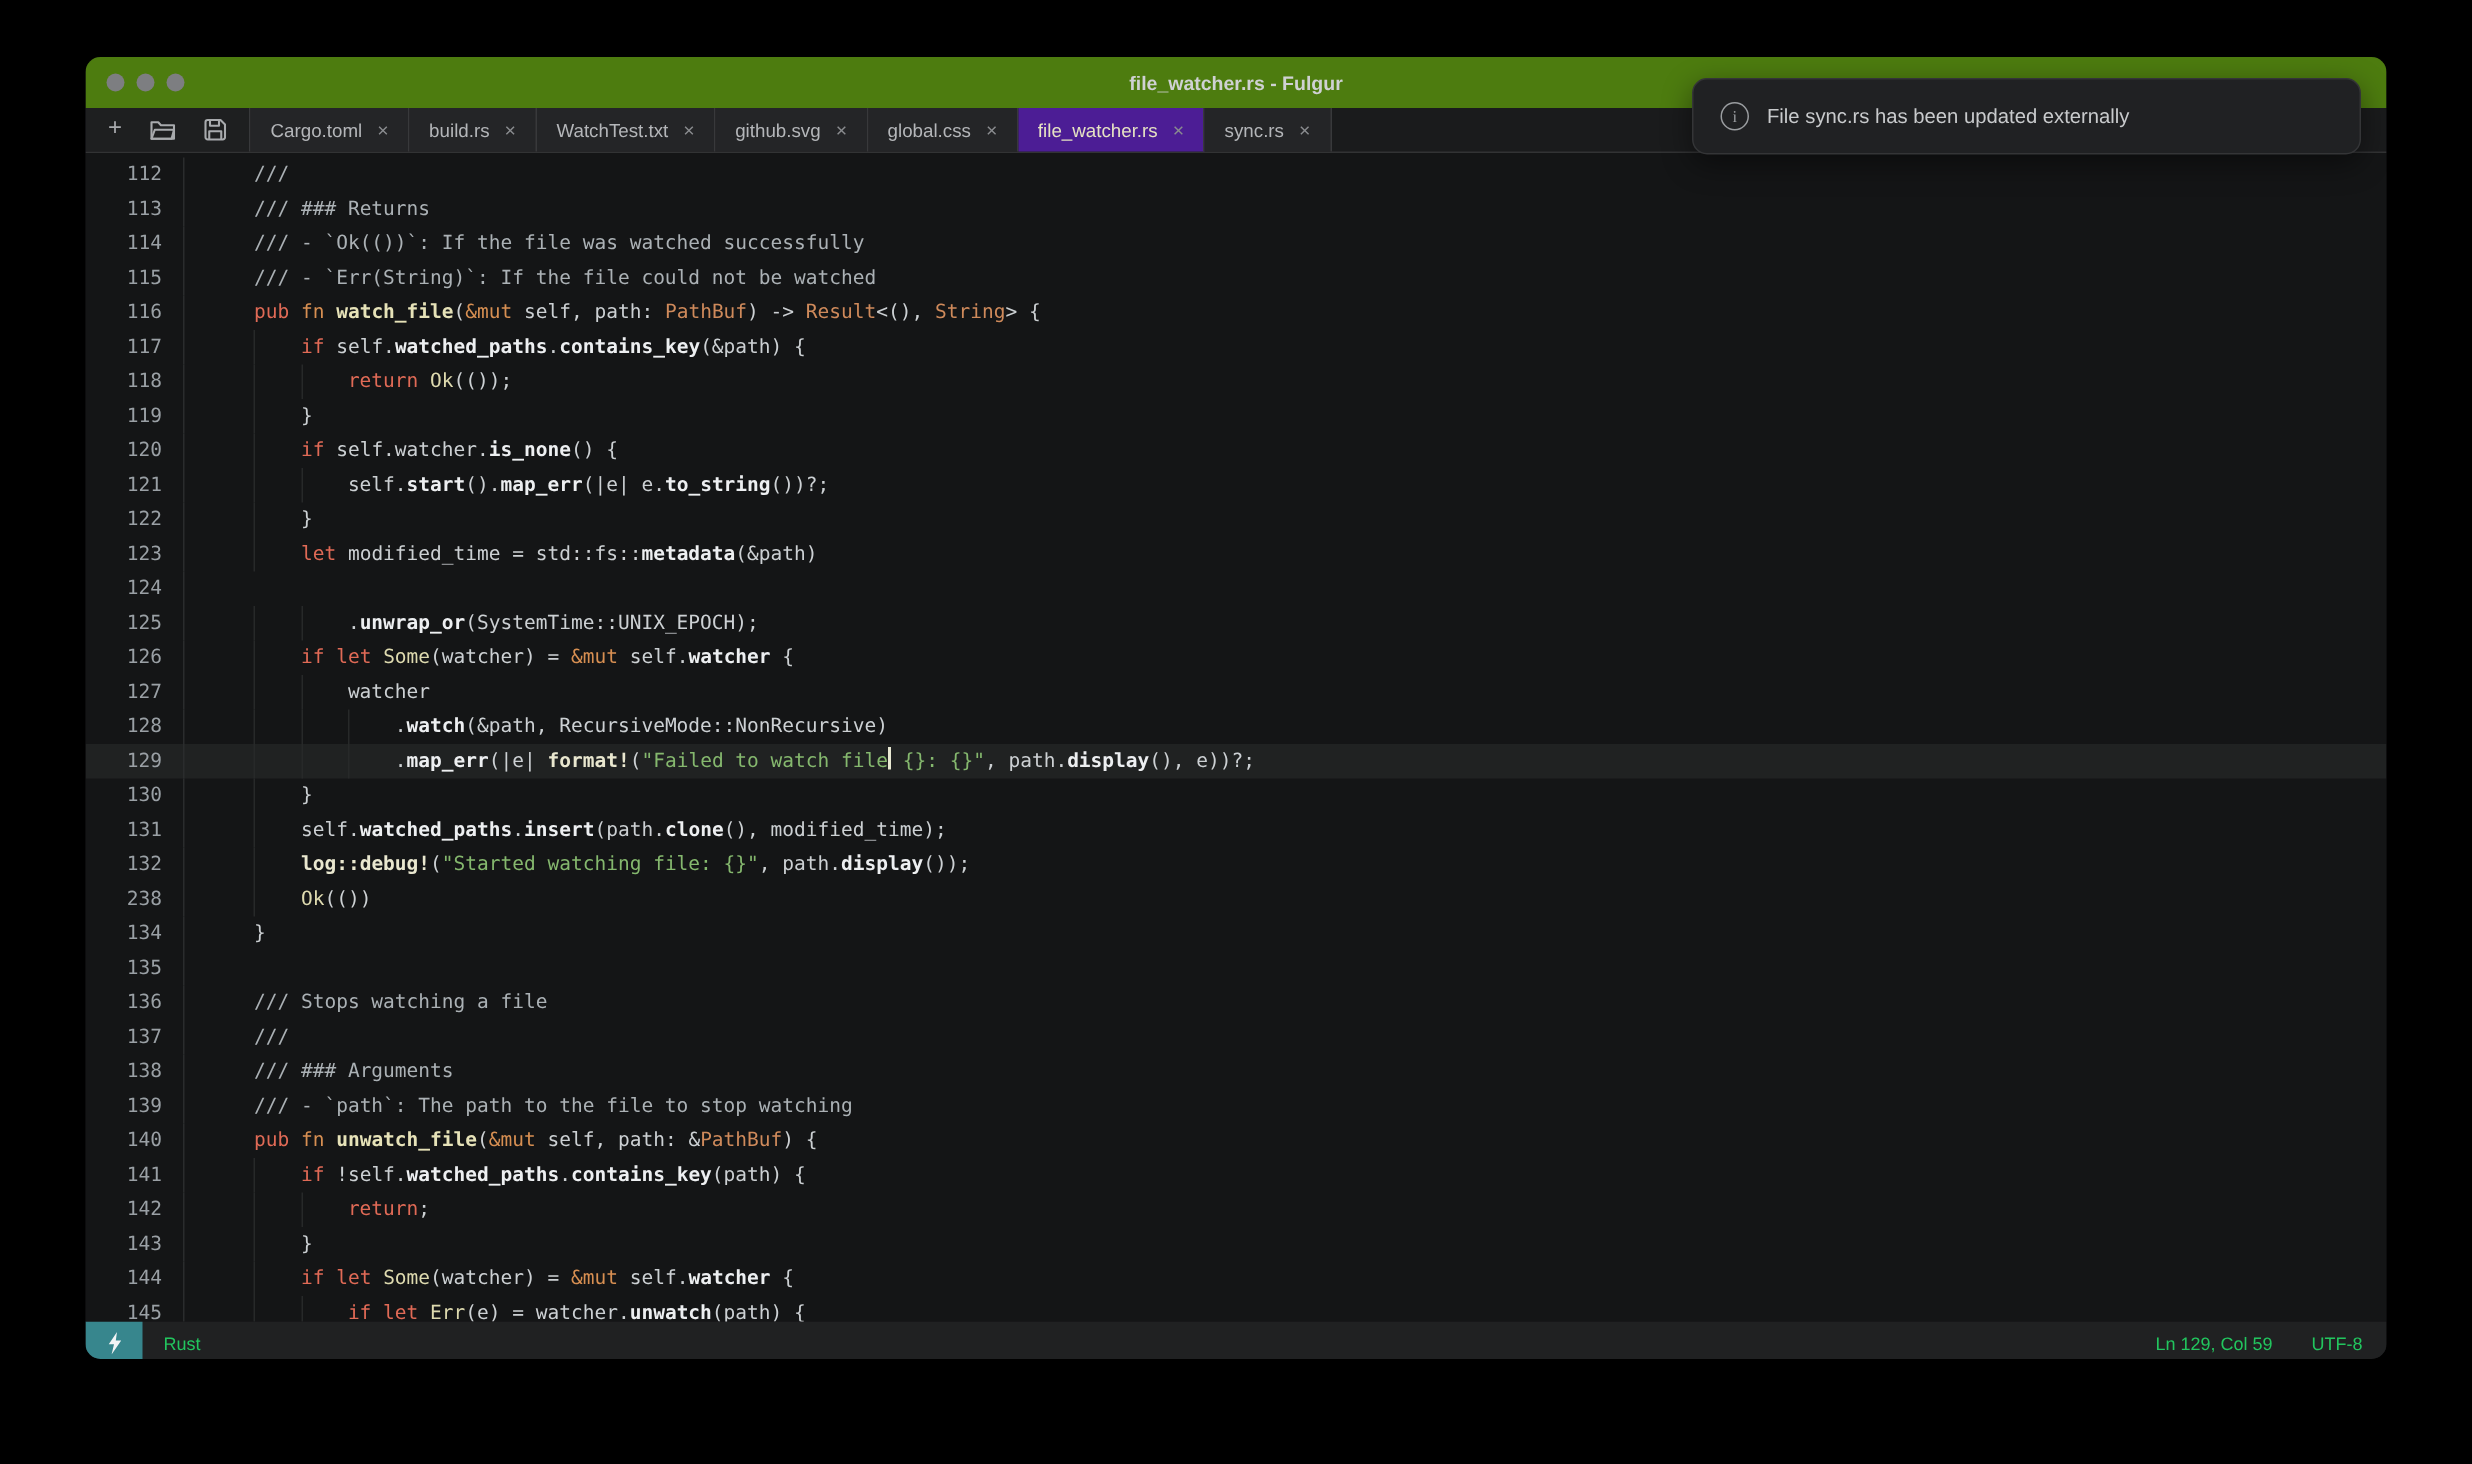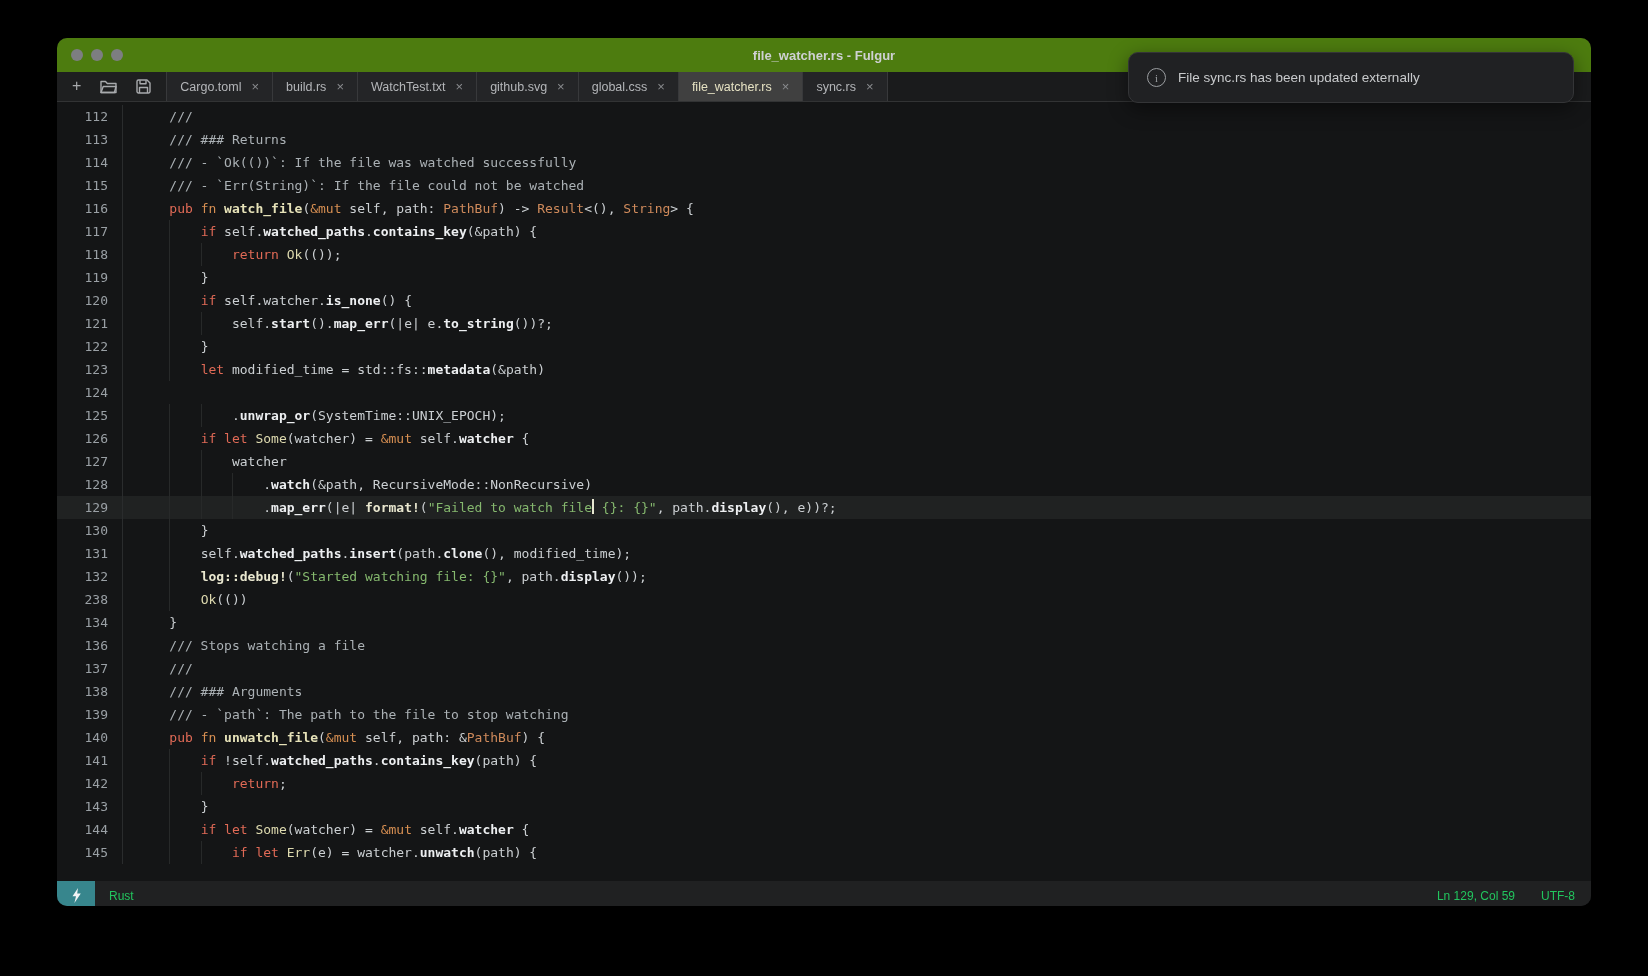--- a/index.html
+++ b/index.html
@@ -11,21 +11,21 @@
   .lights{position:absolute;left:14px;top:11px;display:flex;gap:8px;}
   .light{width:12px;height:12px;border-radius:50%;background:#7d7e81;}
   .title{font-size:13px;color:#cfd1d3;font-weight:bold;}
   
   .tabbar{height:29px;background:#1a1b1c;display:flex;align-items:stretch;border-bottom:1px solid #323334;}
   .actions{display:flex;align-items:center;gap:19px;padding:0 15px;border-right:1px solid #38393b;background:#1e1f20;}
   .act{color:#a8aaad;display:flex;align-items:center;cursor:default;}
   .act-plus{font-size:16px;line-height:1;margin-top:-2px;}
   .tab{display:flex;align-items:center;gap:10px;padding:0 13px;border-right:1px solid #38393b;
     background:#242527;color:#b4b6b9;font-size:12.5px;white-space:nowrap;}
-  .tab.active{background:#404040;color:#e6e2c3;}
+  .tab.active{background:#4c1d95;color:#e6e2c3;}
   .tab-close{color:#8a8c8f;font-size:13px;line-height:1;}
   
   .editor{height:776px;background:#141516;overflow:hidden;padding-top:3px;position:relative;}
   .cline{display:flex;height:23px;line-height:23px;font-family:"DejaVu Sans Mono",monospace;font-size:13px;}
   .cline.current{background:#202222;}
   .lnum{width:51px;text-align:right;padding-right:14px;color:#9aa0a5;flex:none;border-right:1px solid #2a2c2d;}
   .ltext{position:relative;margin-left:15px;white-space:pre;}
   .guide{position:absolute;top:0;bottom:0;width:1px;background:#272929;}
   .cursor{display:inline-block;width:2px;height:15px;background:#e8e8d2;vertical-align:-2px;}
   .tk-plain{color:#ccd0d3}
@@ -203,20 +203,24 @@
         </div>
         <div class="cline">
           <span class="lnum">238</span>
           <span class="ltext"><i class="guide" style="left: 4ch;"></i><span class="tk-plain">        </span><span class="tk-enum">Ok</span><span class="tk-plain">(())</span></span>
         </div>
         <div class="cline">
           <span class="lnum">134</span>
           <span class="ltext"><span class="tk-plain">    </span><span class="tk-plain">}</span></span>
         </div>
         <div class="cline">
+          <span class="lnum">135</span>
+          <span class="ltext"></span>
+        </div>
+        <div class="cline">
           <span class="lnum">136</span>
           <span class="ltext"><span class="tk-plain">    </span><span class="tk-comment">/// Stops watching a file</span></span>
         </div>
         <div class="cline">
           <span class="lnum">137</span>
           <span class="ltext"><span class="tk-plain">    </span><span class="tk-comment">///</span></span>
         </div>
         <div class="cline">
           <span class="lnum">138</span>
           <span class="ltext"><span class="tk-plain">    </span><span class="tk-comment">/// ### Arguments</span></span>

